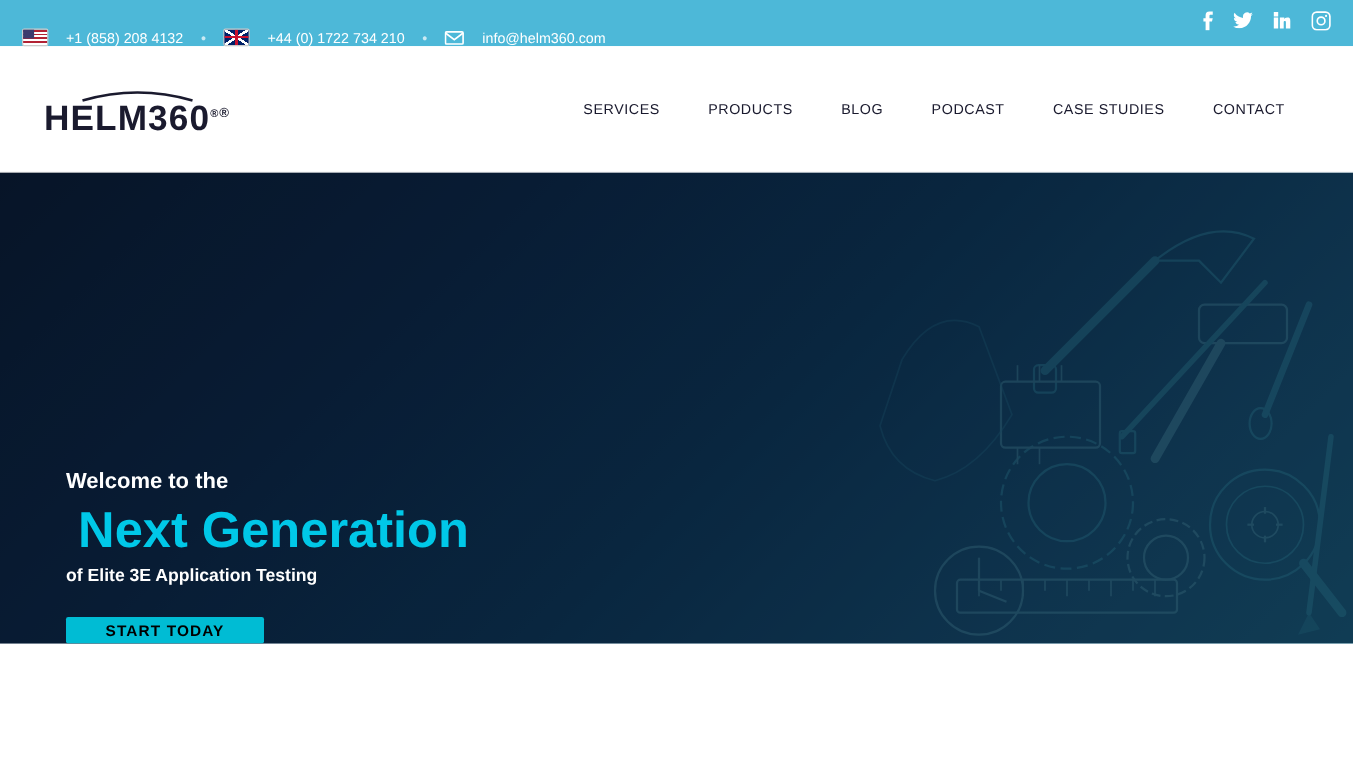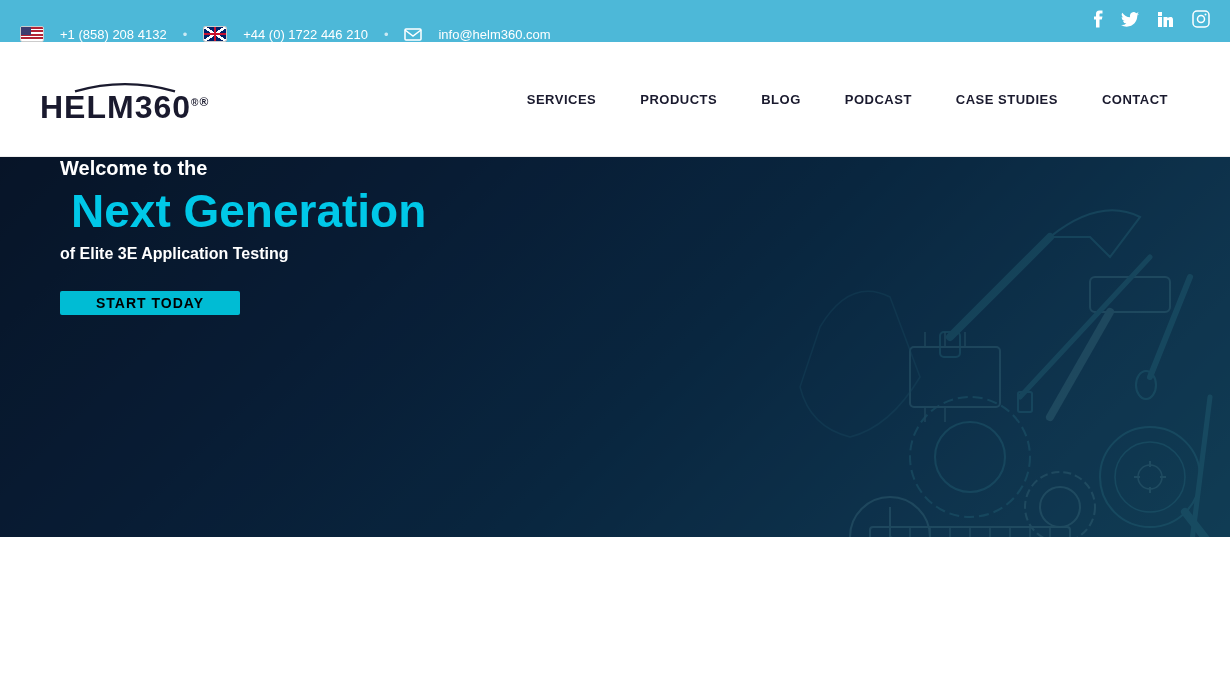--- a/index.html
+++ b/index.html
@@ -133,37 +133,37 @@
       color: #1a1a2e;
     }
     .nav {
       display: flex;
       align-items: center;
       gap: 0;
     }
     .nav-item {
       padding: 0 22px;
       font-size: 13px;
-      font-weight: 700;
+      font-weight: 400;
       color: #1a1a2e;
       letter-spacing: 0.5px;
       cursor: pointer;
       text-transform: uppercase;
       white-space: nowrap;
     }
 
     
     .hero {
       position: relative;
       width: 1230px;
-      height: 380px;
+      height: 428px;
       background: linear-gradient(135deg, #0a1628 0%, #0d2744 30%, #0e3d5c 55%, #1a5a7a 80%, #1e6e8a 100%);
       overflow: hidden;
       display: flex;
-      align-items: flex-start;
+      align-items: flex-end;
     }
     .hero-overlay {
       position: absolute;
       top: 0; left: 0; right: 0; bottom: 0;
       background: rgba(5, 20, 40, 0.55);
       z-index: 1;
     }
     .hero-content {
       position: relative;
       z-index: 2;
@@ -230,21 +230,21 @@
   </style>
 </head>
 <body>
 
 <div class="top-bar">
   <div class="top-bar-left">
     <span class="flag-us"></span>
     <span style="cursor:pointer">+1 (858) 208 4132</span>
     <span class="separator">•</span>
     <span class="flag-uk"></span>
-    <span style="cursor:pointer">+44 (0) 1722 446 210</span>
+    <span style="cursor:pointer">+44 (0) 1722 734 210</span>
     <span class="separator">•</span>
     <span style="display:inline-flex;align-items:center;gap:5px;">
       <svg width="18" height="13" viewBox="0 0 18 13" fill="none" xmlns="http://www.w3.org/2000/svg">
         <rect x="1" y="1" width="16" height="11" rx="1" stroke="white" stroke-width="1.5" fill="none"></rect>
         <path d="M1 2L9 8L17 2" stroke="white" stroke-width="1.5" fill="none"></path>
       </svg>
     </span>
     <span style="cursor:pointer">info@helm360.com</span>
   </div>
   <div class="top-bar-right">

